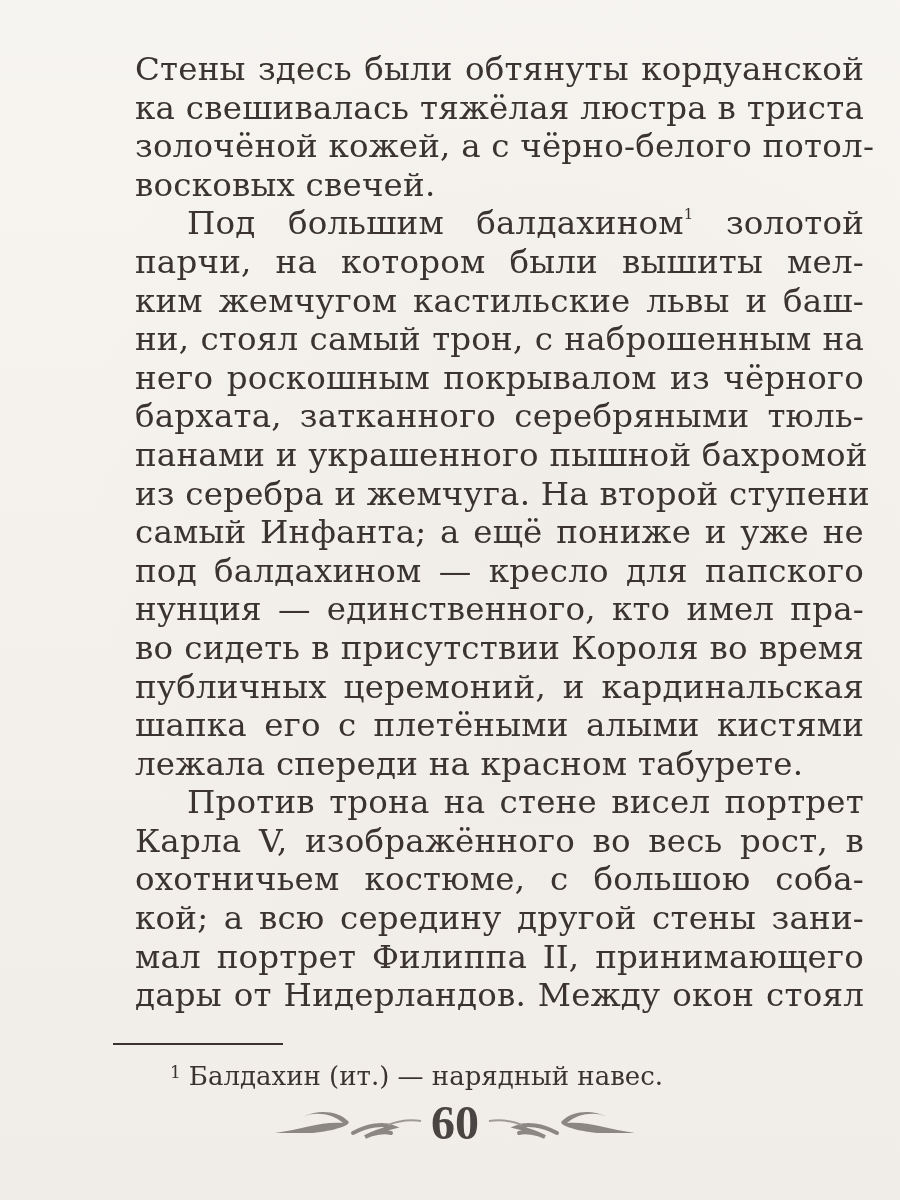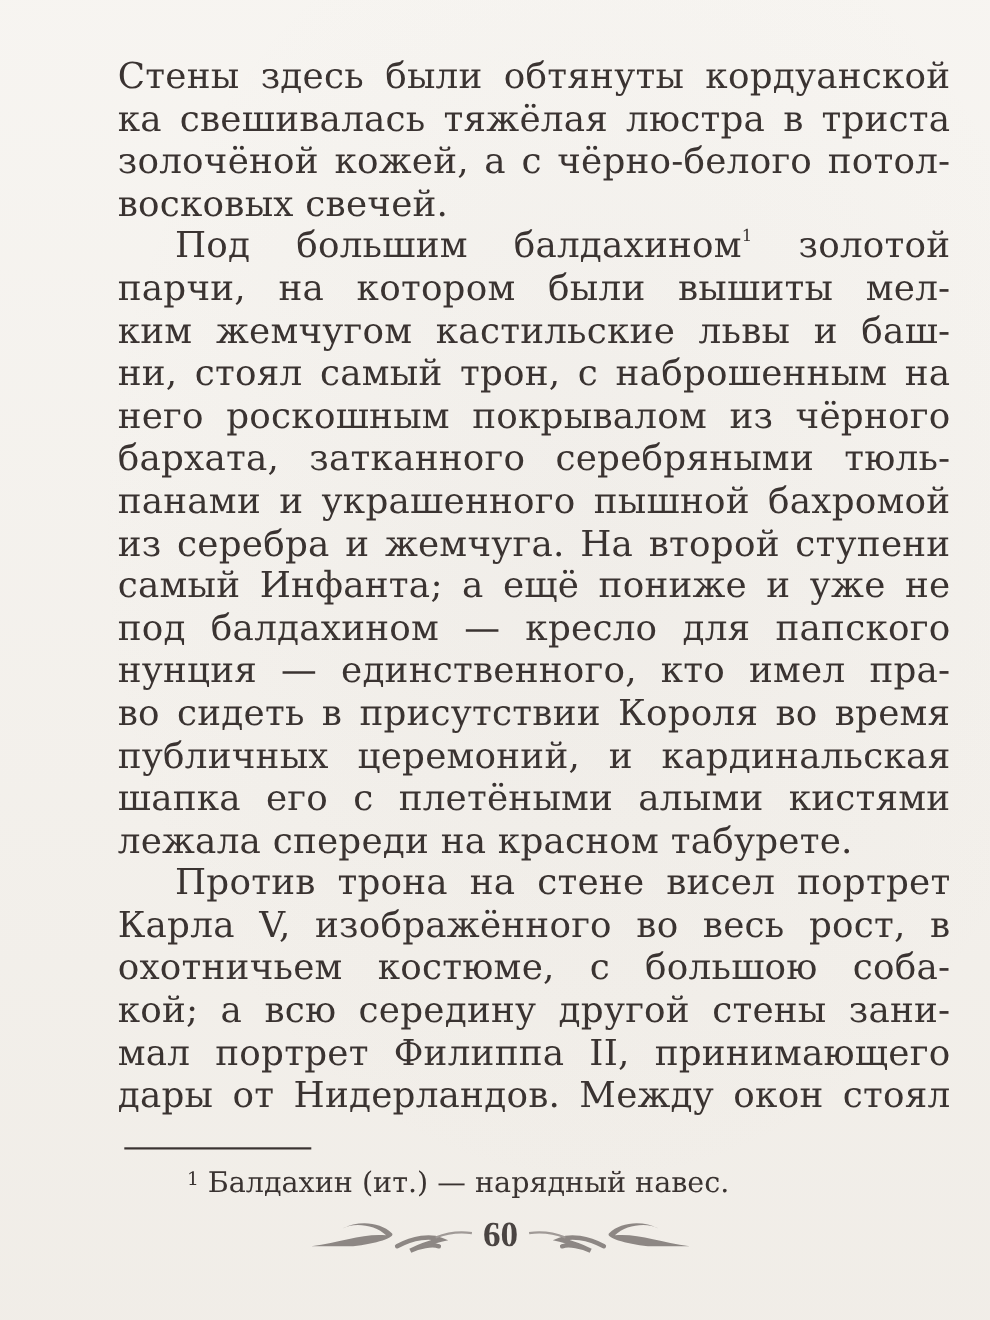--- a/index.html
+++ b/index.html
@@ -22,40 +22,41 @@
     left: 107px; top: 50px; width: 757px;
   }
   .line {
     font-size: 32.5px;
     line-height: 38.6px;
     height: 38.6px;
     white-space: nowrap;
     text-align: justify;
     text-align-last: justify;
     letter-spacing: 0.2px;
+    margin-left: 28px;
   }
   .line.last { text-align-last: left; }
   .line.indent { padding-left: 52px; }
   sup.fn { font-size: 15px; vertical-align: 15px; line-height: 0; }
   .footnote-rule {
     position: absolute; left: 113px; top: 1043px;
     width: 170px; height: 2px; background: #3a3331;
   }
   .footnote {
     position: absolute; left: 170px; top: 1057px;
     font-size: 26px; line-height: 30px; white-space: nowrap;
   }
   .footnote .num { font-size: 17px; vertical-align: 7px; margin-right: 8px; }
   .page-number-wrap {
     position: absolute; left: 270px; top: 1100px; width: 370px; height: 45px;
     display: flex; align-items: center; justify-content: center;
   }
   .page-number {
     font-family: "Liberation Serif", serif;
-    font-weight: bold; font-size: 32px; color: #4a4442;
+    font-weight: bold; font-size: 48px; color: #4a4442;
     margin: 0 8px;
   }
   .ornament { width: 150px; height: 40px; }
 </style>
 </head>
 <body>
 
 <div class="bleed"></div>
 
 <div class="text-block">

